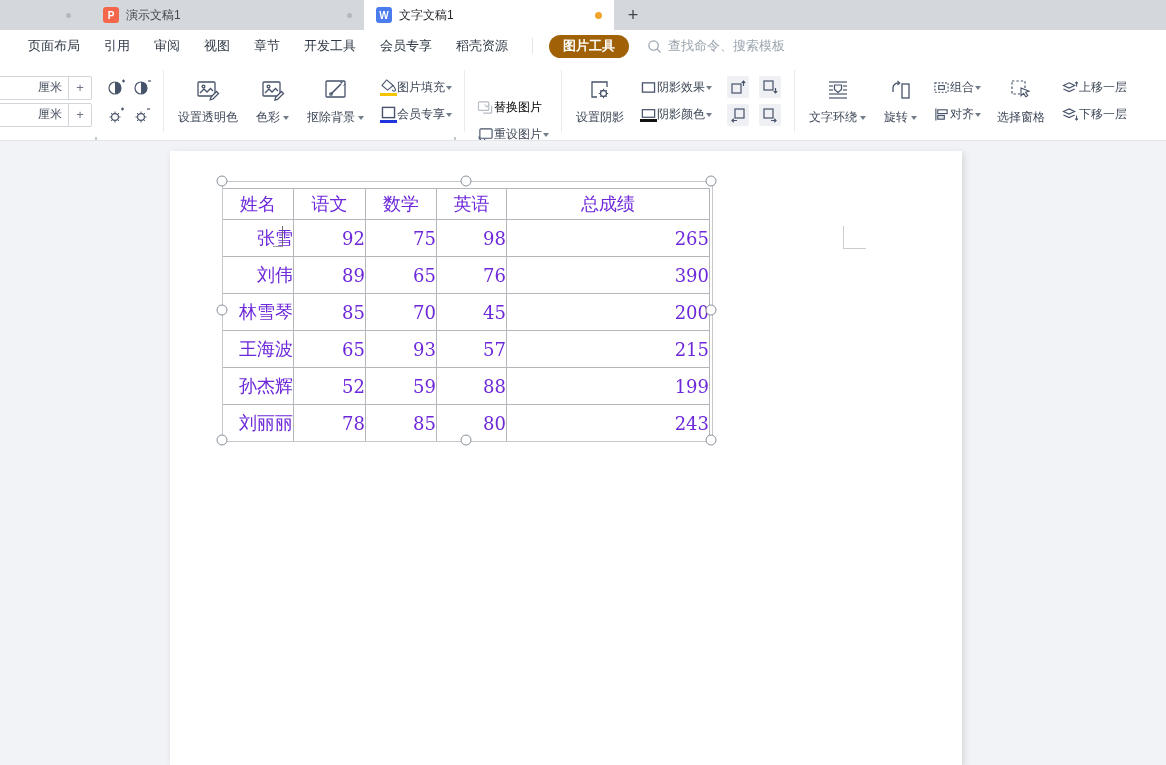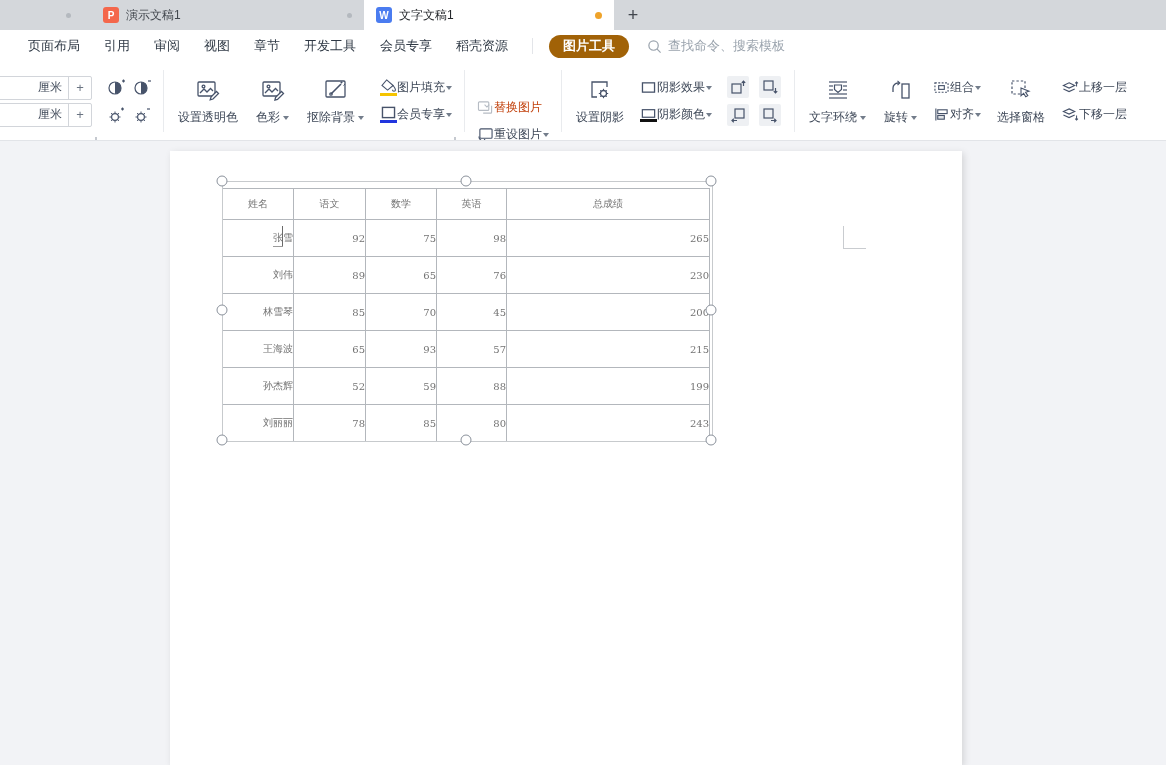--- a/index.html
+++ b/index.html
@@ -34,21 +34,21 @@
   
   .ribbon{position:absolute;left:0;top:62px;width:1166px;height:78px;background:#fff;
           border-bottom:1px solid #e2e4e8;display:flex;align-items:stretch;overflow:hidden;}
   .vsep{width:1px;background:#e9ebee;margin:8px 5px;flex:0 0 auto;}
   .rgroup{position:relative;display:flex;align-items:stretch;flex:0 0 auto;}
   .bigbtn{display:flex;flex-direction:column;align-items:center;justify-content:center;gap:5px;
           padding:0 9px;font-size:12px;color:#3d4757;white-space:nowrap;cursor:default;}
   .bigbtn .lbl{display:flex;align-items:center;gap:2px;}
   .stack{display:flex;flex-direction:column;justify-content:center;gap:10px;padding:0 7px;}
   .srow{display:flex;align-items:center;font-size:12px;color:#3d4757;white-space:nowrap;cursor:default;}
-  .srow.disabled{color:#c2410c;margin-top:40px;}
+  .srow.disabled{color:#000000;margin-top:40px;}
   .caret-dn{width:0;height:0;border-left:3.5px solid transparent;border-right:3.5px solid transparent;
             border-top:4px solid #737d8b;margin-left:1px;flex:0 0 auto;}
   svg.ic{flex:0 0 auto;}
   .colorbar{width:17px;height:3px;margin-top:1px;}
   
   .spin-group{width:100px;overflow:hidden;flex-direction:column;justify-content:center;gap:3px;}
   .spinbox{position:relative;left:-32px;width:124px;height:24px;border:1px solid #d2d5da;
            border-radius:2px;display:flex;align-items:center;box-sizing:border-box;background:#fff;}
   .spin-label{flex:1;text-align:right;font-size:12px;color:#3d4757;padding-right:6px;}
   .spin-plus{width:22px;height:100%;border-left:1px solid #d2d5da;display:flex;align-items:center;
@@ -59,21 +59,21 @@
   .adjbtn{display:flex;align-items:center;justify-content:center;}
   .offgrid{display:grid;grid-template-columns:22px 22px;grid-template-rows:22px 22px;gap:6px 10px;
            align-content:center;padding:0 8px;}
   .offbtn{background:#eef0f3;border-radius:2px;display:flex;align-items:center;justify-content:center;}
   
   .canvas{position:absolute;left:0;top:141px;width:1166px;height:624px;background:#f2f3f6;}
   .page{position:absolute;left:170px;top:10px;width:792px;height:614px;background:#fff;
         box-shadow:2px 2px 7px rgba(0,0,0,0.13);}
   
   .score-table{position:absolute;left:52px;top:37px;border-collapse:collapse;
-               font-family:"DejaVu Serif","Liberation Serif",serif;font-size:10px;color:#737373;}
+               font-family:"DejaVu Serif","Liberation Serif",serif;font-size:18px;color:#6d28d9;}
   .score-table td,.score-table th{border:1px solid #b3b7bc;text-align:center;font-weight:normal;
                padding:0;}
   .score-table thead th{height:30px;}
   .score-table tbody td{height:36px;text-align:right;}
   
   .sel-rect{position:absolute;left:52px;top:30px;width:489px;height:259px;
             border:1px solid #c7cacd;pointer-events:none;}
   .handle{position:absolute;width:9px;height:9px;border-radius:50%;background:#fff;
           border:1px solid #8a919b;transform:translate(-50%,-50%);}
   
@@ -458,21 +458,21 @@
             <td>92</td>
             <td>75</td>
             <td>98</td>
             <td>265</td>
           </tr>
           <tr>
             <td>刘伟</td>
             <td>89</td>
             <td>65</td>
             <td>76</td>
-            <td>230</td>
+            <td>390</td>
           </tr>
           <tr>
             <td>林雪琴</td>
             <td>85</td>
             <td>70</td>
             <td>45</td>
             <td>200</td>
           </tr>
           <tr>
             <td>王海波</td>

